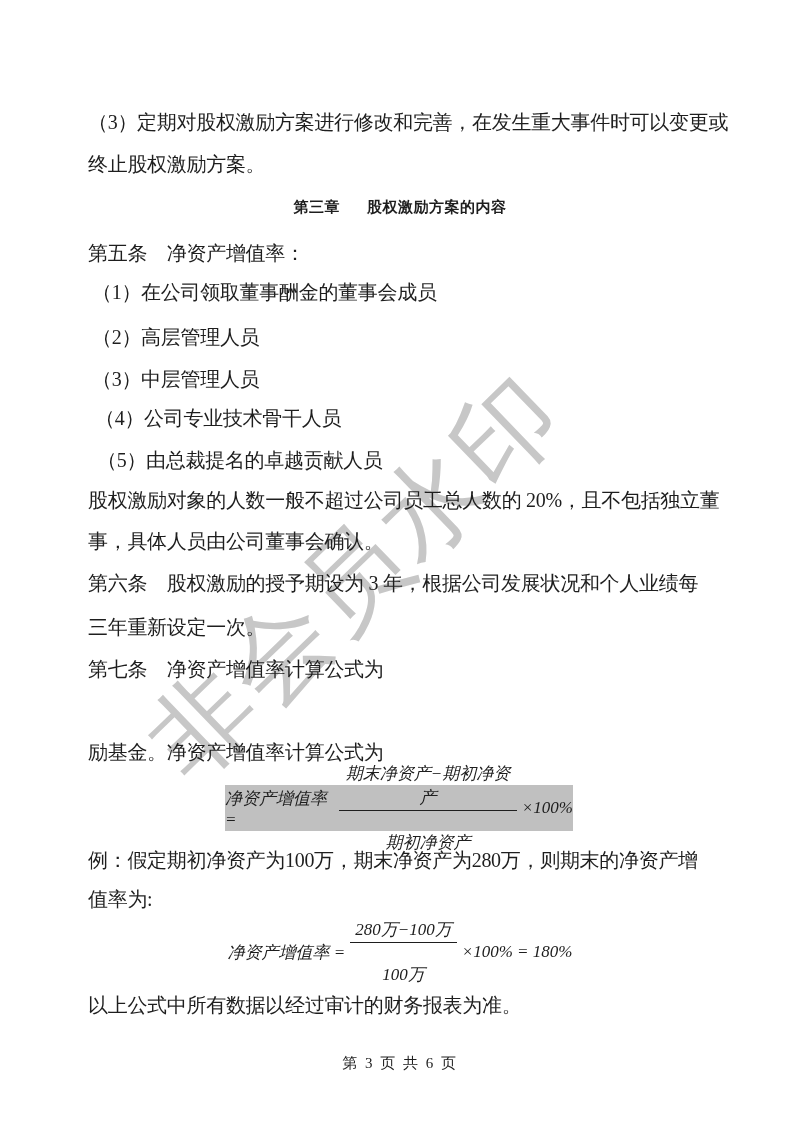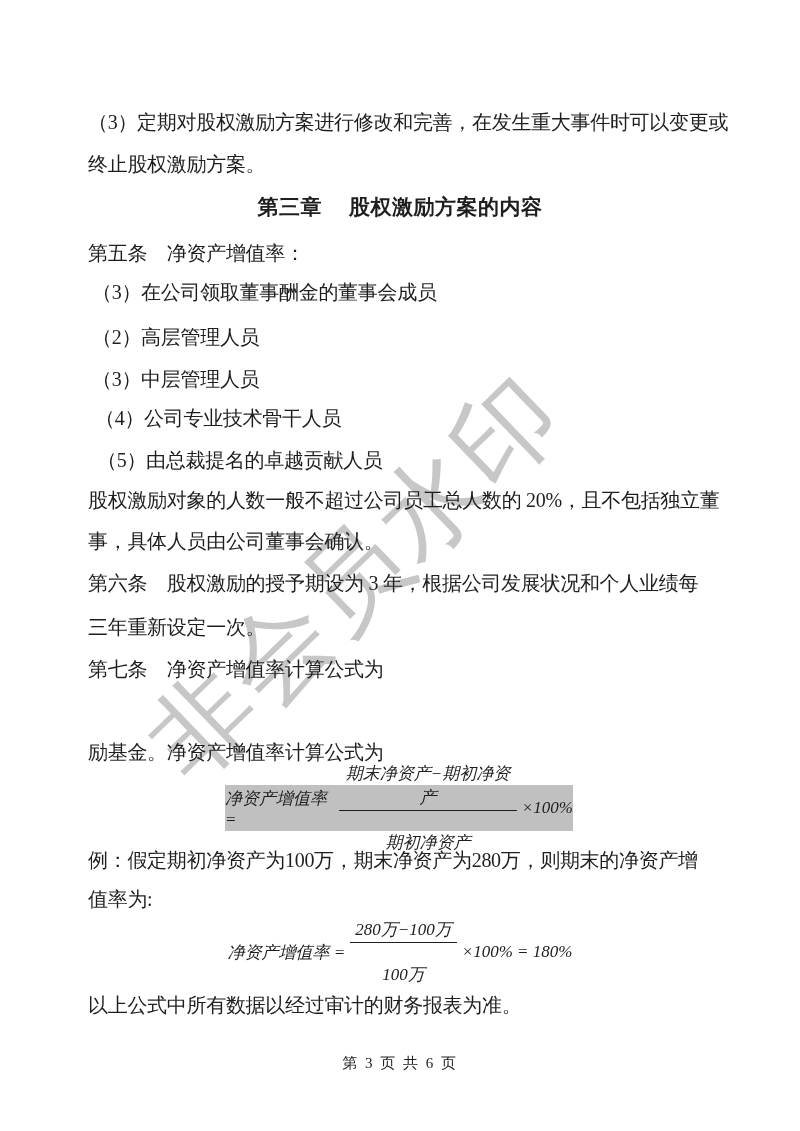--- a/index.html
+++ b/index.html
@@ -14,21 +14,21 @@
     font-size:102px; letter-spacing:3px; white-space:nowrap;
     color:#c7c7c7; z-index:1; user-select:none;
   }
   .content { position:absolute; left:0; top:8px; width:800px; height:1131px; z-index:2; }
   .ln {
     position:absolute; left:88px; height:45px; line-height:45px;
     font-size:20px; letter-spacing:-0.3px; white-space:nowrap;
   }
   .chapter {
     position:absolute; left:0; top:177px; width:100%; height:45px; line-height:45px;
-    text-align:center; font-weight:bold; font-size:21px; letter-spacing:0.5px;
+    text-align:center; font-weight:bold; font-size:15px; letter-spacing:0.5px;
   }
   .chapter .gap { display:inline-block; width:27px; }
   .formula { font-size:17px; letter-spacing:0; display:flex; align-items:center;font-style:italic; }
   .formula .lhs { margin-right:5px; }
   .formula .rhs { margin-left:5px; }
   .frac { display:inline-block; text-align:center; line-height:24px; }
   .frac .num { display:block; padding:0 5px; border-bottom:1.5px solid #1e1e1e; }
   .frac .den { display:block; padding:0 5px;margin-top:20px; }
   .formula-box {
     position:absolute; left:225px; top:777px; width:348px; height:46px;
@@ -54,21 +54,21 @@
 
     <div class="ln" style="top:92px">（3）定期对股权激励方案进行修改和完善，在发生重大事件时可以变更或</div>
     <div class="ln" style="top:134px">终止股权激励方案。</div>
 
     <div class="chapter">
       <span>第三章</span><span class="gap"></span><span>股权激励方案的内容</span>
     </div>
 
     <div class="ln" style="top:223px">第五条　净资产增值率：</div>
 
-    <div class="ln" style="top:262px; left:92px">（3）在公司领取董事酬金的董事会成员</div>
+    <div class="ln" style="top:262px; left:92px">（1）在公司领取董事酬金的董事会成员</div>
     <div class="ln" style="top:307px; left:92px">（2）高层管理人员</div>
     <div class="ln" style="top:349px; left:92px">（3）中层管理人员</div>
     <div class="ln" style="top:388px; left:95px">（4）公司专业技术骨干人员</div>
     <div class="ln" style="top:430px; left:97px">（5）由总裁提名的卓越贡献人员</div>
 
     <div class="ln" style="top:470px">股权激励对象的人数一般不超过公司员工总人数的 20%，且不包括独立董</div>
     <div class="ln" style="top:511px">事，具体人员由公司董事会确认。</div>
 
     <div class="ln" style="top:553px">第六条　股权激励的授予期设为 3 年，根据公司发展状况和个人业绩每</div>
     <div class="ln" style="top:597px">三年重新设定一次。</div>

